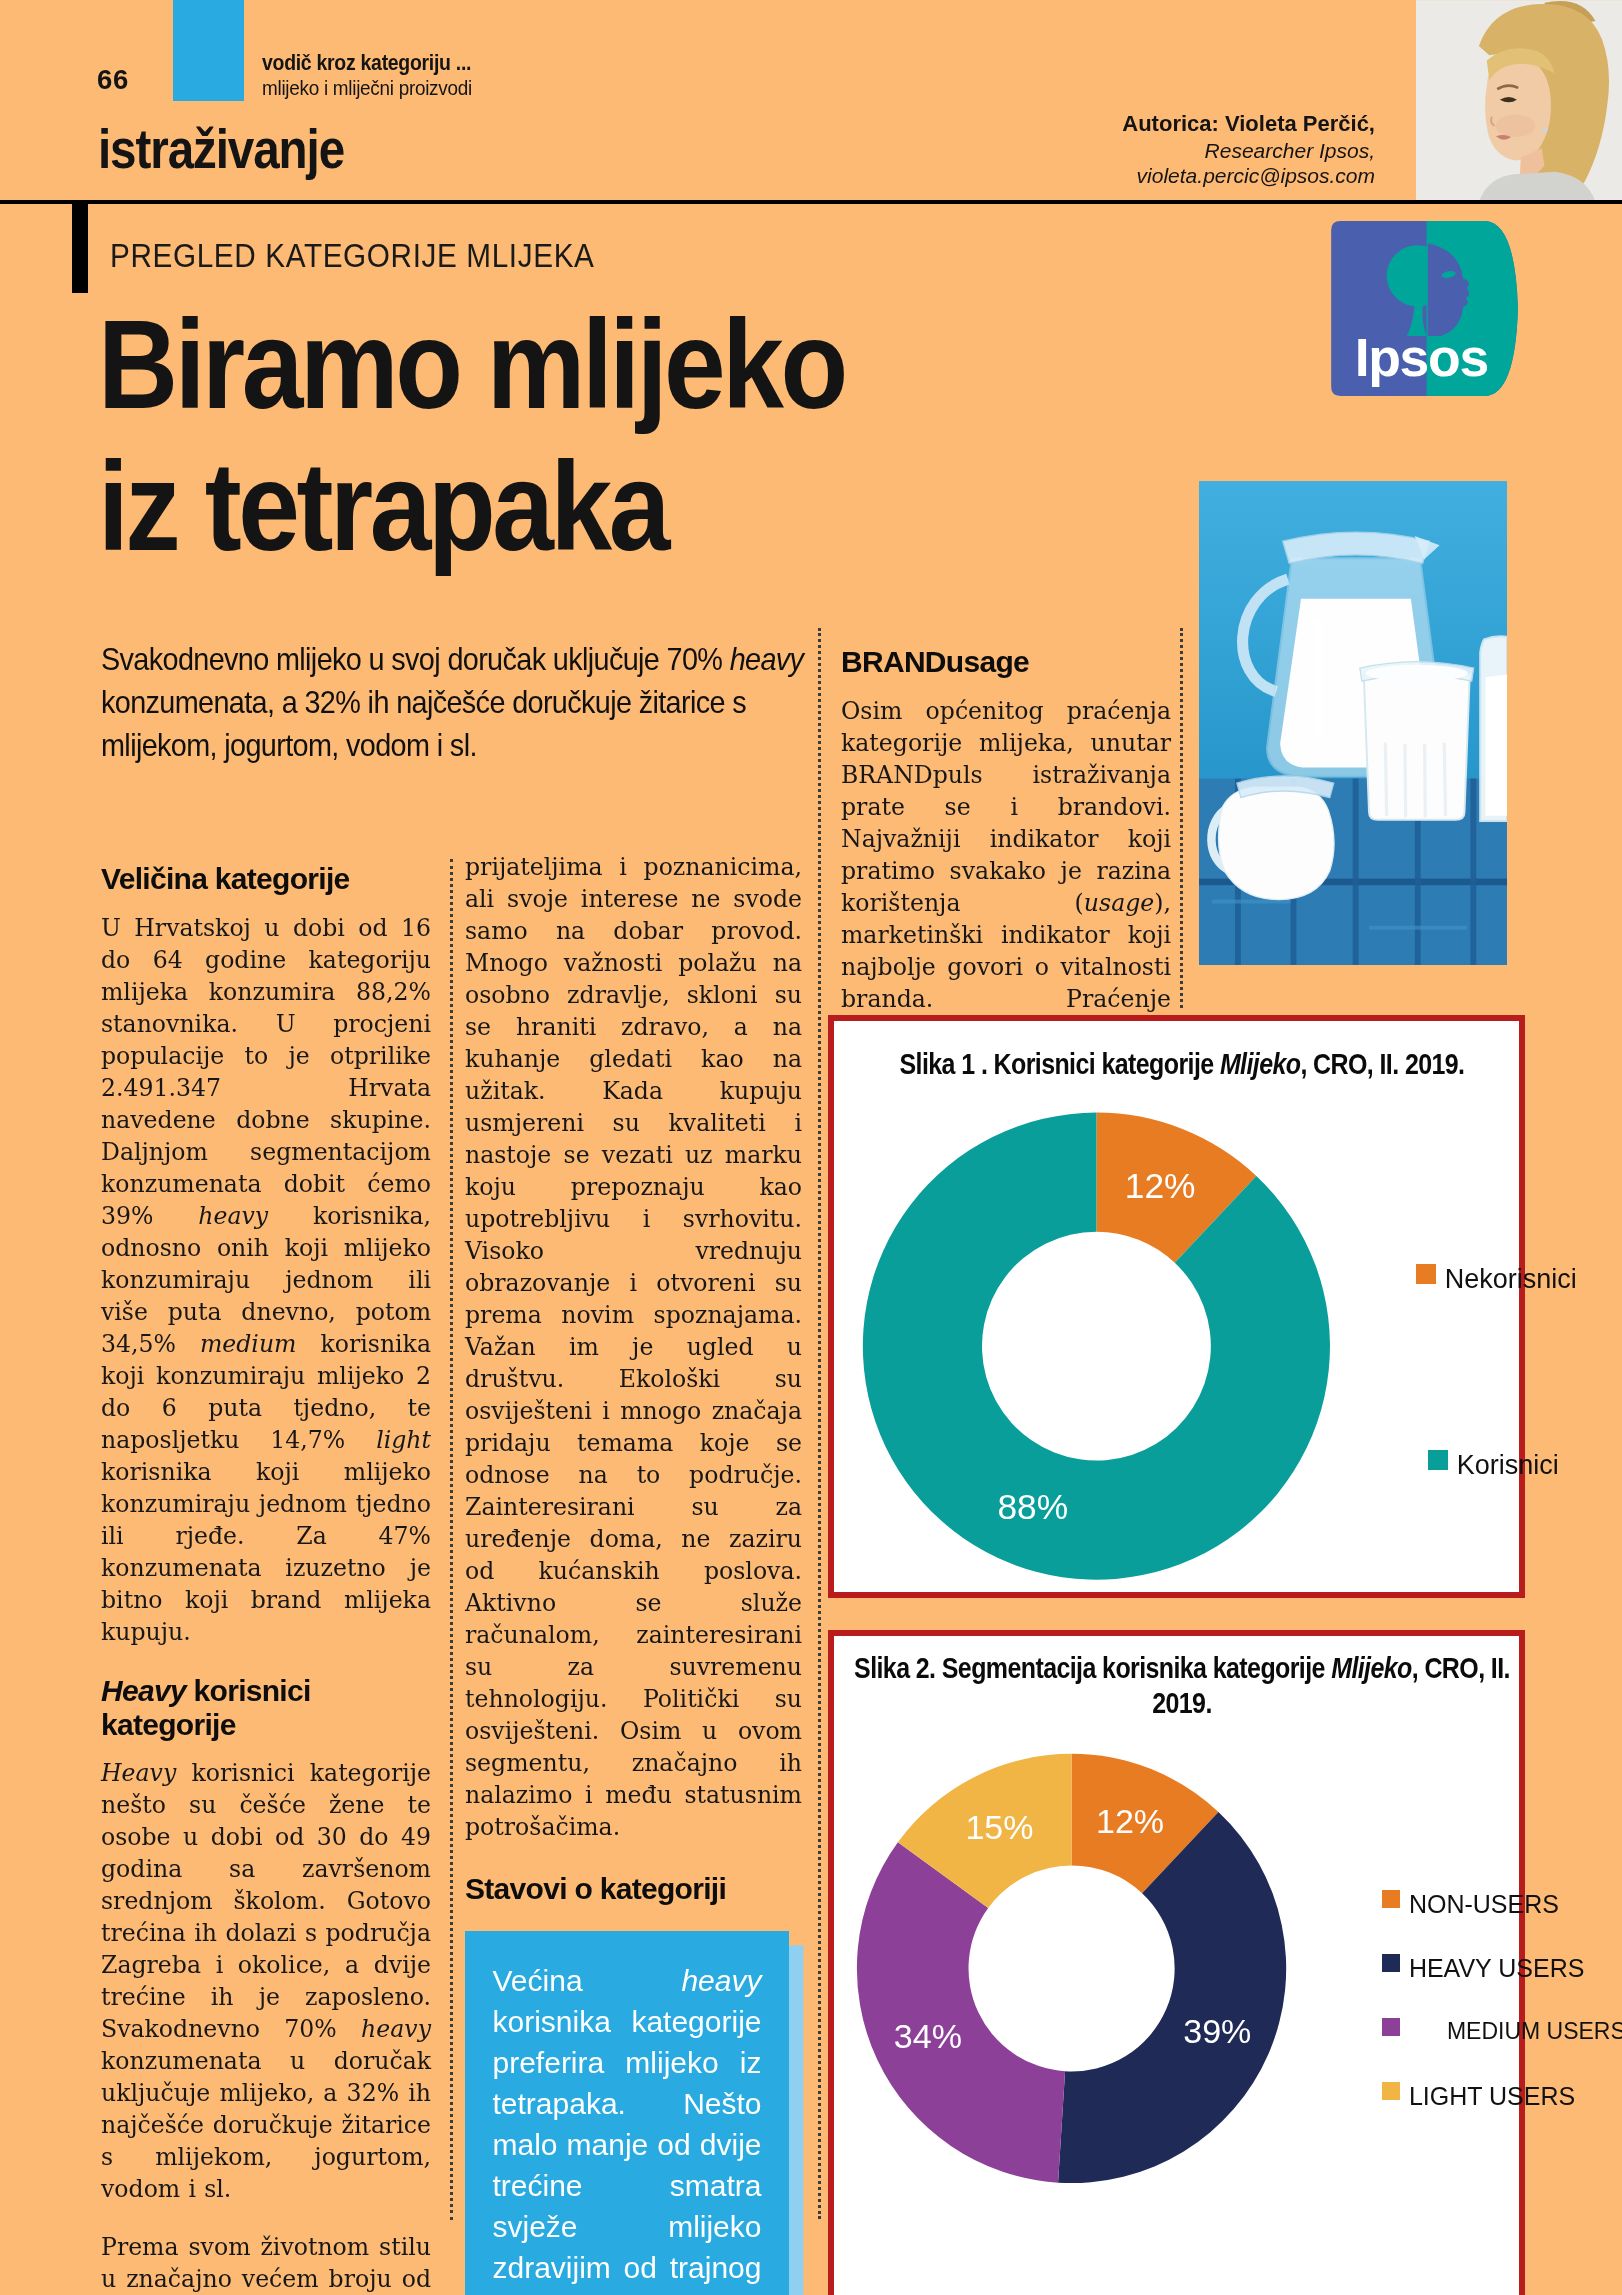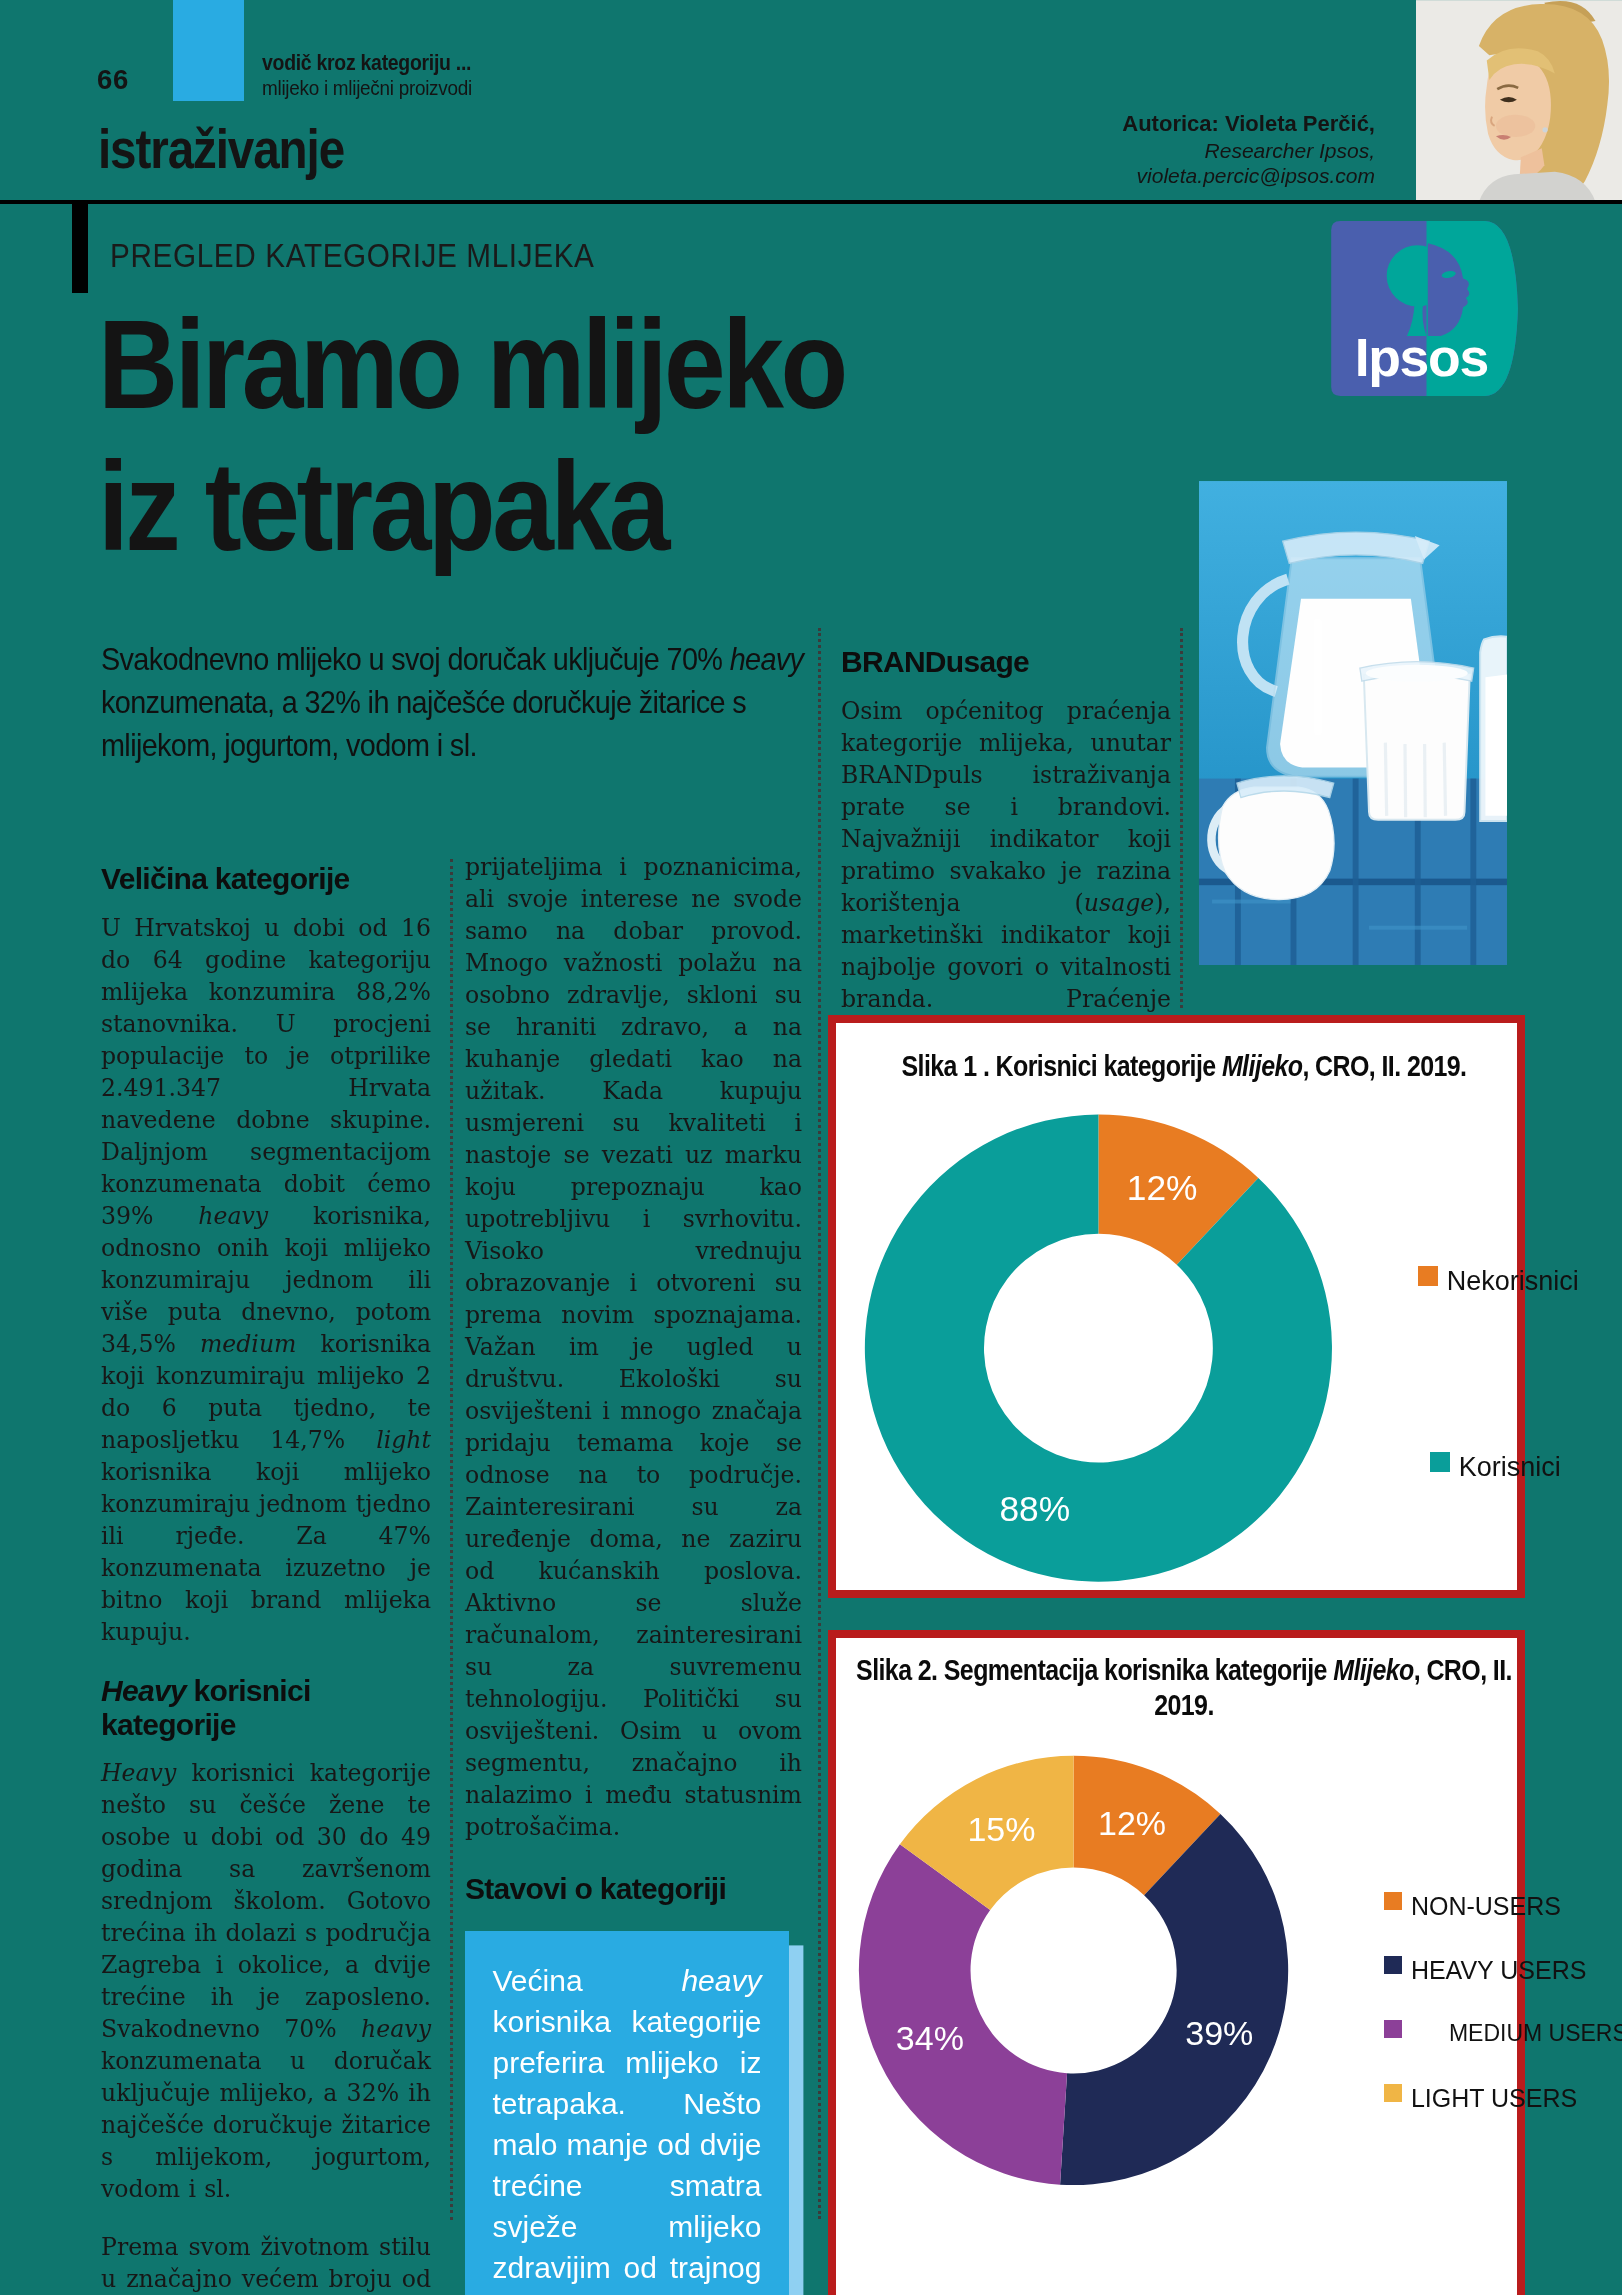--- a/index.html
+++ b/index.html
@@ -1,16 +1,16 @@
 <!DOCTYPE html>
 <html style="font-size:10.5px"><head>
 <meta charset="utf-8">
 <style>
   html,body{margin:0;padding:0;background:#c9dff0;}
-  .page{position:relative;width:1623px;height:2295px;background:#0f766e;overflow:hidden;
+  .page{position:relative;width:1623px;height:2295px;background:#fdba74;overflow:hidden;
         font-family:"Liberation Sans",sans-serif;color:#141414;}
   .abs{position:absolute;}
   .cond{transform:scaleX(.88);transform-origin:left top;}
   .cond85{transform:scaleX(.85);transform-origin:left top;}
   .cond90{transform:scaleX(.9);transform-origin:left top;}
   .it{font-style:italic;}
 
   
   .pageno{left:97px;top:64px;font-size:27.5px;font-weight:bold;letter-spacing:0.7px;}
   .bluerect{left:173px;top:0;width:71px;height:101px;background:#29abe2;}
@@ -50,21 +50,21 @@
   .col3{left:841px;top:645px;width:330px;}
 
   .bluebox{margin-top:25px;width:324px;box-sizing:border-box;background:#29abe2;
            box-shadow:14.4px 14.4px 0 #8fd0f2;padding:29px 27.5px;}
   .bluebox .btxt{color:#fff;font-size:30px;line-height:41px;text-align:justify;letter-spacing:0;}
 
   
   .milk{left:1199px;top:481px;width:308px;height:484px;}
 
   
-  .chartbox{background:#fff;border:8px solid #b91c1c;box-sizing:border-box;}
+  .chartbox{background:#fff;border:6px solid #b91c1c;box-sizing:border-box;}
   .box1{left:828px;top:1015px;width:697px;height:583px;}
   .box2{left:828px;top:1630px;width:697px;height:732px;}
   .ctitle{position:absolute;left:-62px;top:0;width:820px;text-align:center;
           font-size:29.4px;font-weight:bold;letter-spacing:-0.7px;line-height:35px;
           transform:scaleX(.85);transform-origin:center top;color:#0b0b0b;}
   .box1 .ctitle{top:25px;}
   .box2 .ctitle{top:14.4px;}
   .chartsvg{position:absolute;left:0;top:0;}
   .legend-item{position:absolute;display:flex;align-items:flex-start;white-space:nowrap;color:#111;}
   .legend-item .sw{display:inline-block;margin-right:9.2px;flex:0 0 auto;}

